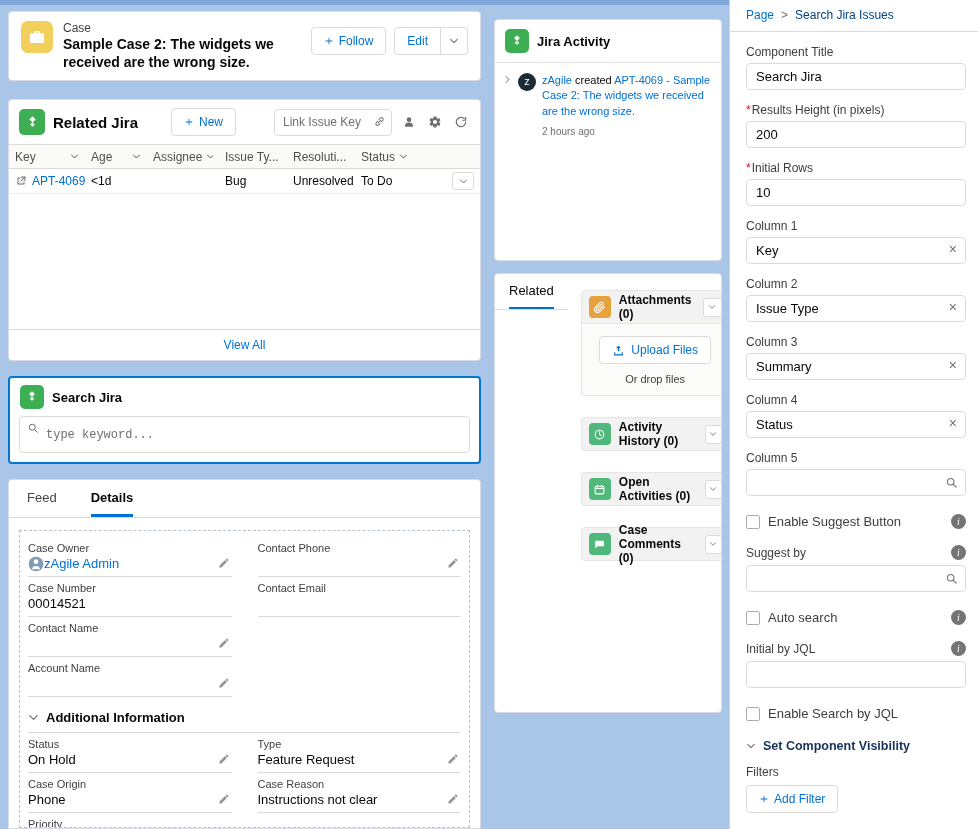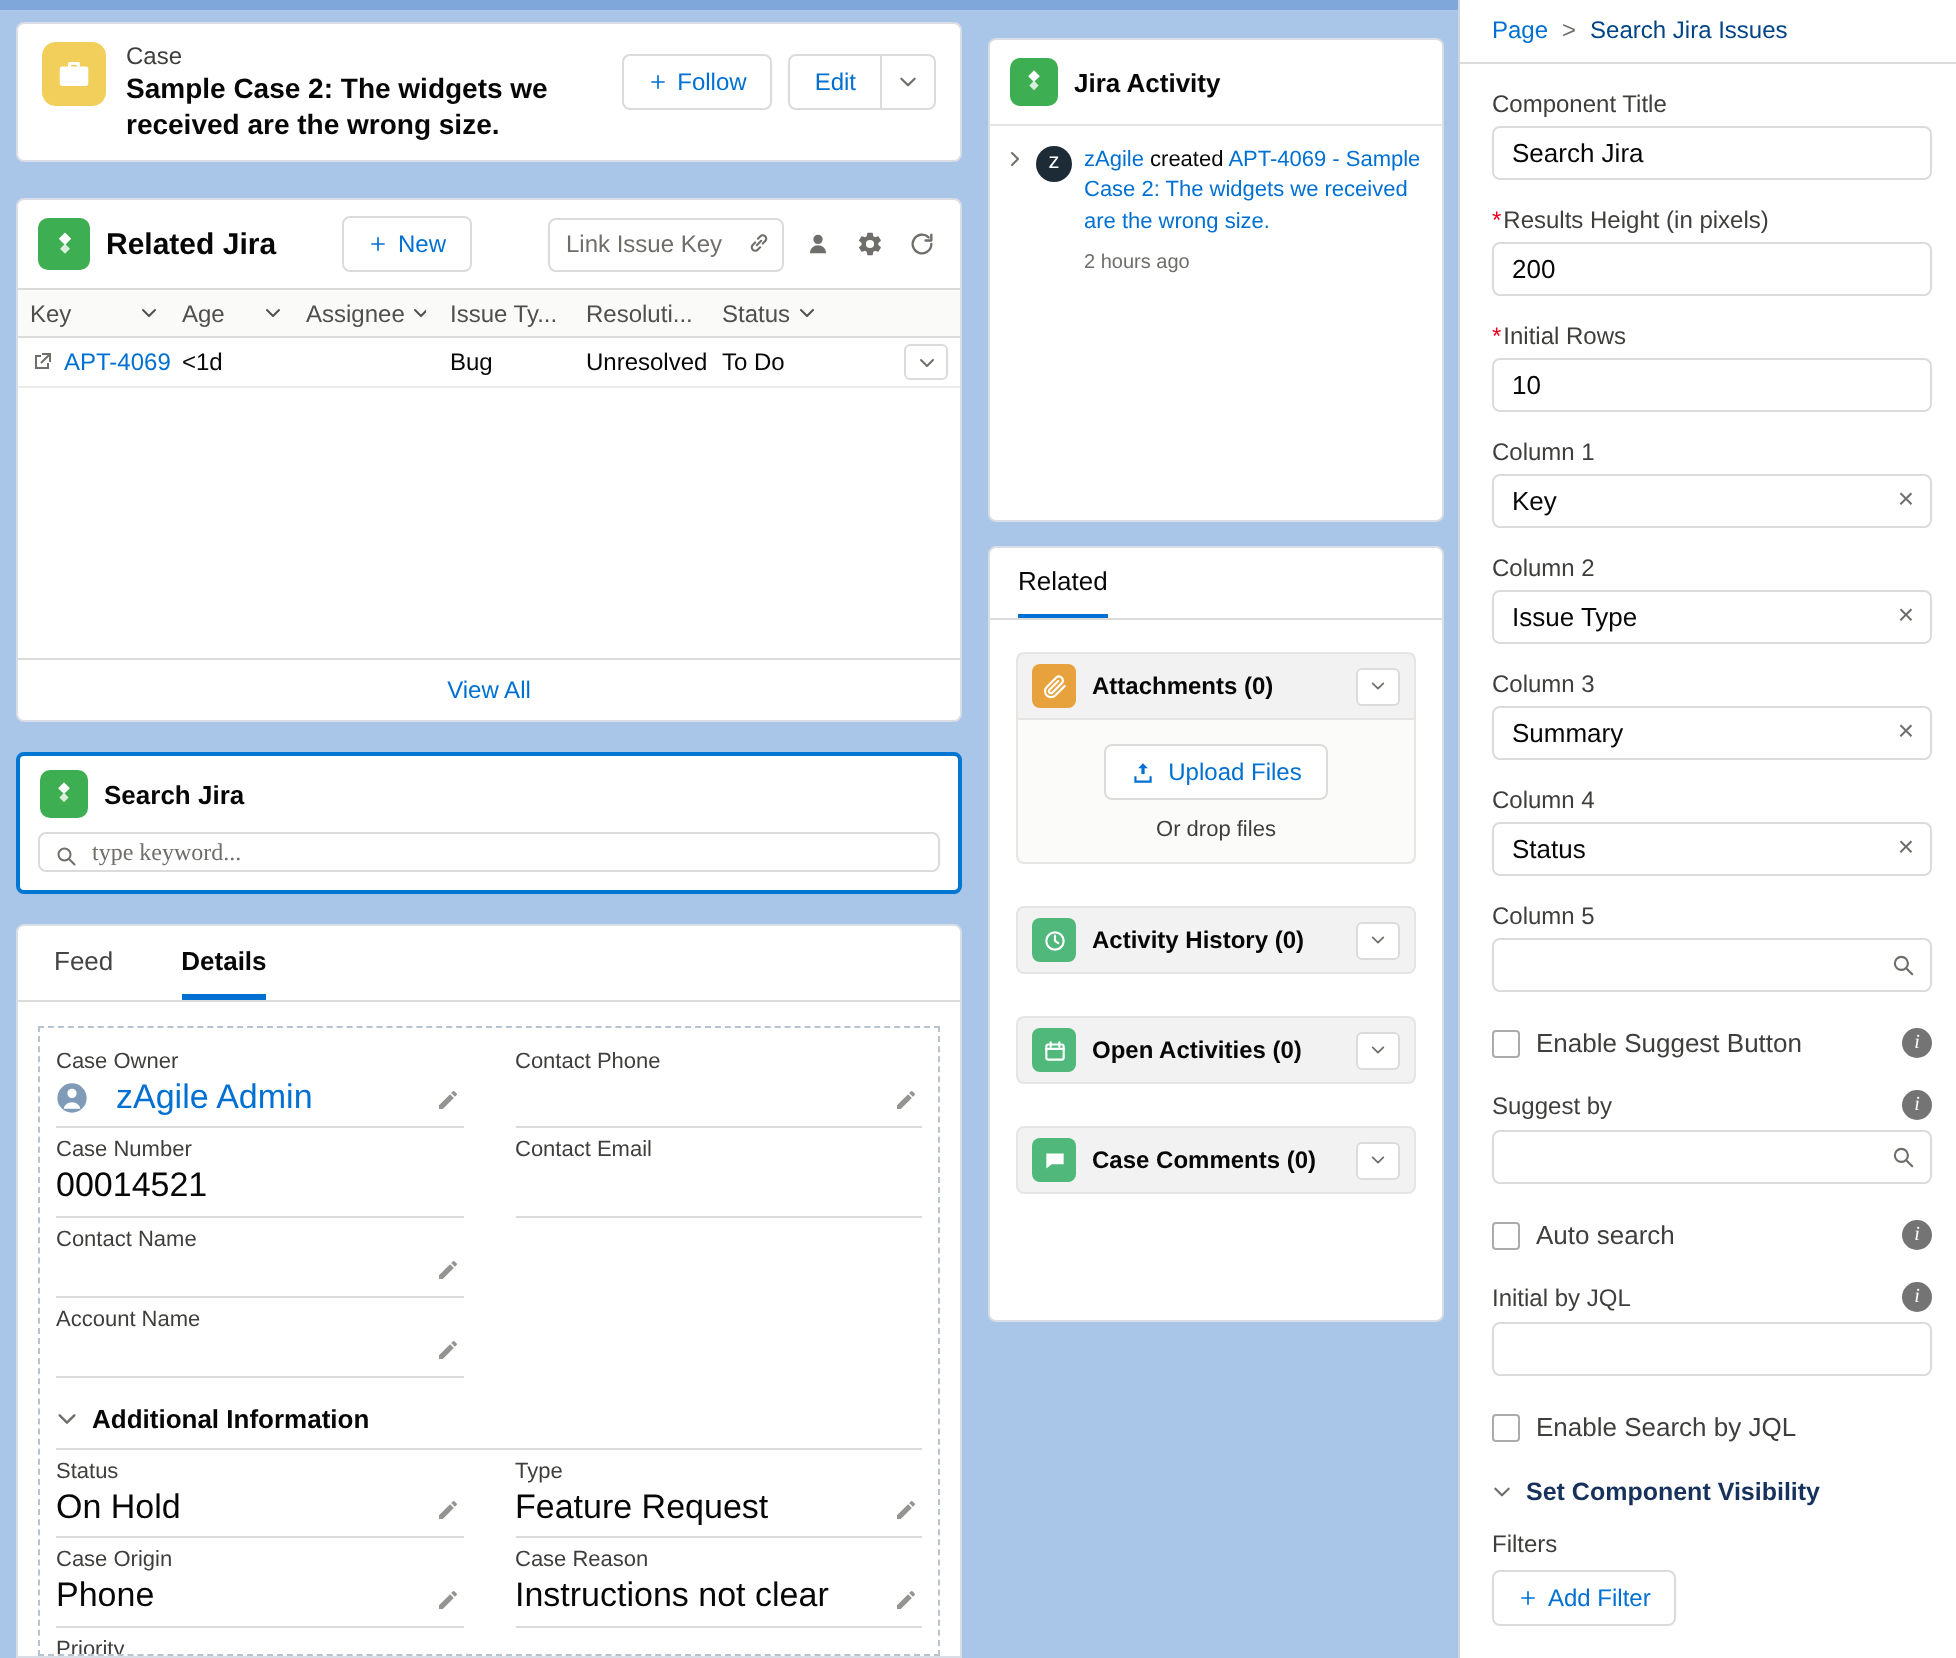--- a/index.html
+++ b/index.html
@@ -57,53 +57,53 @@
   a.sf-link { color:#0070d2; text-decoration:none; cursor:pointer; }
   .row-action { float:right; width:22px; height:18px; border:1px solid #dddbda; border-radius:3px; background:#fff; color:#706e6b; display:inline-flex; align-items:center; justify-content:center; cursor:pointer; }
   .rj-spacer { flex:1; background:#fff; }
   .view-all-bar { border-top:1px solid #dddbda; text-align:center; padding:8px 0; font-size:12px; }
 
   
   .search-card { border:2px solid #0176d3; margin-bottom:15px; }
   .sc-header { display:flex; align-items:center; gap:8px; padding:7px 10px 4px; }
   .sc-title { font-size:13px; font-weight:bold; }
   .sc-input-row { padding:3px 9px 9px; position:relative; }
-  .sc-input-row input { width:100%; height:20px; border:1px solid #dddbda; border-radius:4px; padding:0 20px 0 26px; font-size:12px; font-family:Liberation Serif, serif; }
+  .sc-input-row input { width:100%; height:37px; border:1px solid #dddbda; border-radius:4px; padding:0 20px 0 26px; font-size:12px; font-family:Liberation Mono, monospace; }
   .sc-input-row input::placeholder { color:#706e6b; }
   .sc-input-row .in-ico { position:absolute; left:17px; top:9px; color:#706e6b; }
 
   
   .tabs-card { flex:1; display:flex; flex-direction:column; overflow:hidden; border-radius:4px 4px 0 0; }
   .tab-bar { display:flex; gap:34px; padding:0 18px; border-bottom:1px solid #dddbda; height:38px; align-items:stretch; }
   .tab { font-size:13px; display:flex; align-items:center; border-bottom:3px solid transparent; color:#444; cursor:pointer; }
   .tab.active { font-weight:bold; color:#080707; border-bottom-color:#0070d2; }
   .details-wrap { margin:12px 10px 0; border:1px dashed #b8c3ce; padding:6px 8px 10px; flex:1; overflow:hidden; }
   .fgrid { display:grid; grid-template-columns:1fr 1fr; column-gap:26px; }
   .field { position:relative; border-bottom:1px solid #dddbda; padding:5px 18px 4px 0; min-height:33px; }
   .field.blank { border-bottom:none; }
   .f-label { font-size:11px; color:#3e3e3c; display:block; margin-bottom:2px; }
-  .f-value { font-size:17px; color:#080707; min-height:16px; display:flex; align-items:center; gap:14px; line-height:1.2; }
+  .f-value { font-size:13px; color:#080707; min-height:16px; display:flex; align-items:center; gap:0; line-height:1.2; }
   .f-pencil { position:absolute; right:2px; bottom:7px; color:#969492; cursor:pointer; display:inline-flex; }
   .full { grid-column:1 / -1; }
   .section-hdr { display:flex; align-items:center; gap:7px; font-size:13px; font-weight:bold; color:#080707;
                  margin:13px 0 0; padding-bottom:7px; border-bottom:1px solid #dddbda; }
   .section-hdr .chev { color:#706e6b; display:inline-flex; cursor:pointer; }
 
   
   .activity-card { height:242px; display:flex; flex-direction:column; margin-bottom:12px; overflow:hidden; }
   .act-header { display:flex; align-items:center; gap:8px; padding:9px 10px; border-bottom:1px solid #e6e4e2; }
   .act-title { font-size:13px; font-weight:bold; }
   .act-body { display:flex; gap:6px; padding:10px 8px; font-size:11px; line-height:1.4; }
   .act-chev { color:#706e6b; margin-top:2px; cursor:pointer; display:inline-flex; }
   .avatar { width:18px; height:18px; border-radius:50%; background:#1c2b36; color:#fff; font-size:11px;
             display:inline-flex; align-items:center; justify-content:center; flex:none; }
   .act-text a { color:#0070d2; text-decoration:none; cursor:pointer; }
   .act-time { color:#706e6b; font-size:10px; margin-top:6px; }
 
-  .related-panel { height:388px; display:flex; flex-direction:column; overflow:hidden; }
+  .related-panel { height:440px; display:flex; overflow:hidden; }
   .rel-tabbar { height:36px; border-bottom:1px solid #dddbda; display:flex; align-items:stretch; padding:0 14px; }
   .rel-tab { font-size:13px; color:#080707; display:flex; align-items:center; border-bottom:2px solid #0070d2; cursor:pointer; }
   .rel-body { padding:16px 13px; display:flex; flex-direction:column; gap:21px; }
   .subcard { border-radius:4px; }
   .subheader { background:#f3f2f2; border:1px solid #e7e5e3; border-radius:4px; height:34px; display:flex; align-items:center; gap:8px; padding:16px 7px; }
   .subheader h3 { font-size:12px; font-weight:bold; color:#080707; }
   .sub-caret { margin-left:auto; width:22px; height:19px; border:1px solid #dddbda; background:#fff; border-radius:3px; color:#706e6b; display:inline-flex; align-items:center; justify-content:center; cursor:pointer; }
   .attach-body { border:1px solid #e7e5e3; border-top:none; border-radius:0 0 4px 4px; background:#fbfbfa; text-align:center; padding:12px 0 10px; }
   .upload-btn { border:1px solid #dddbda; background:#fff; color:#0070d2; border-radius:4px; height:28px; padding:0 12px;
                 font-size:12px; font-family:inherit; display:inline-flex; align-items:center; gap:6px; cursor:pointer; }

